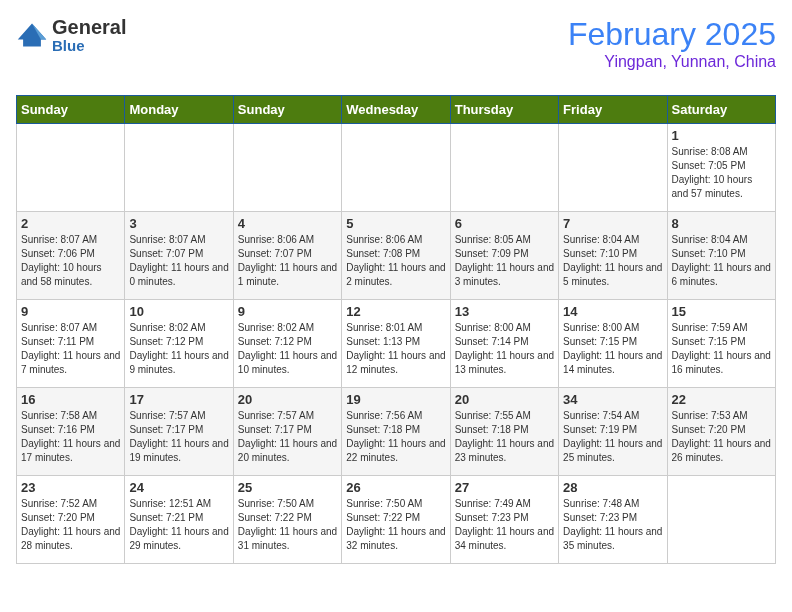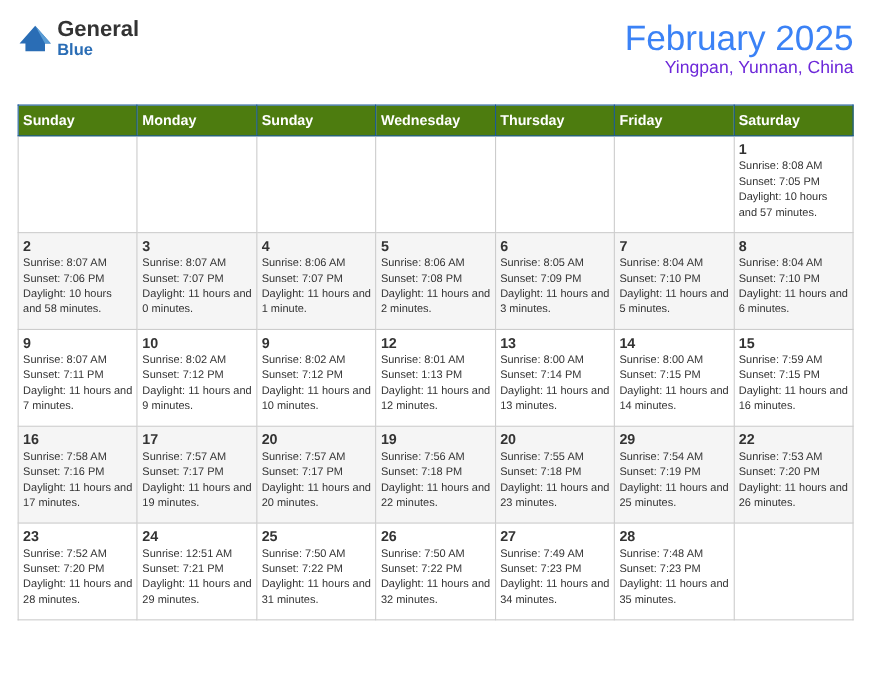--- a/index.html
+++ b/index.html
@@ -240,21 +240,21 @@
 Sunset: 7:18 PM
 Daylight: 11 hours and 22 minutes.</div>
         </td>
         <td>
           <span class="day-num">20</span>
           <div class="day-info" style="white-space: pre-line;">Sunrise: 7:55 AM
 Sunset: 7:18 PM
 Daylight: 11 hours and 23 minutes.</div>
         </td>
         <td>
-          <span class="day-num">29</span>
+          <span class="day-num">34</span>
           <div class="day-info" style="white-space: pre-line;">Sunrise: 7:54 AM
 Sunset: 7:19 PM
 Daylight: 11 hours and 25 minutes.</div>
         </td>
         <td>
           <span class="day-num">22</span>
           <div class="day-info" style="white-space: pre-line;">Sunrise: 7:53 AM
 Sunset: 7:20 PM
 Daylight: 11 hours and 26 minutes.</div>
         </td>

